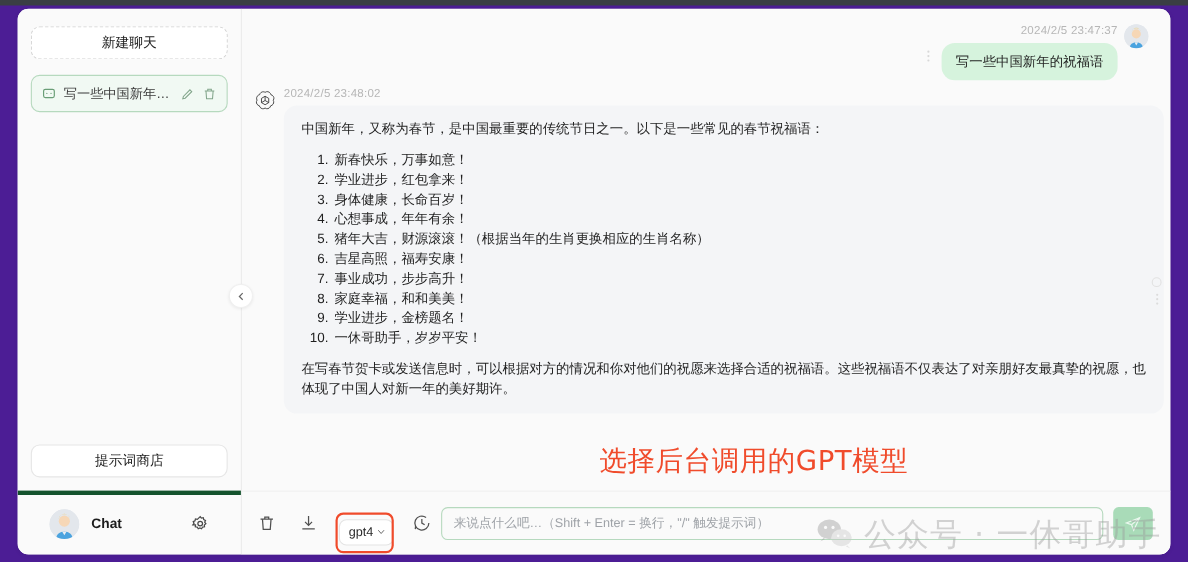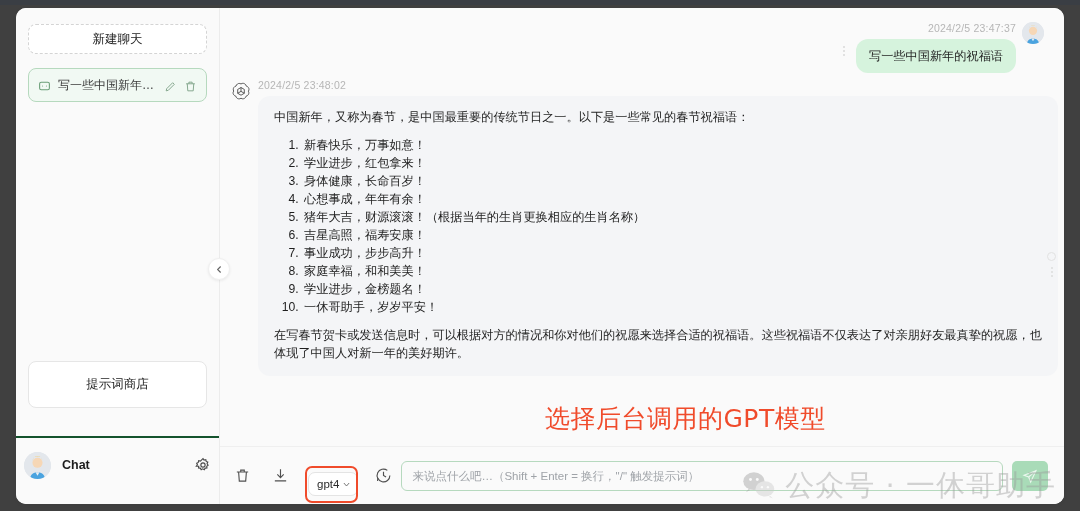--- a/index.html
+++ b/index.html
@@ -5,21 +5,21 @@
   * { box-sizing: border-box; margin: 0; padding: 0; }
   html, body {
     width: 1080px; height: 511px;
     font-family: "Liberation Sans", "DejaVu Sans", sans-serif;
     background: #f5f5f5;
     overflow: hidden;
   }
   .app {
     position: relative;
     width: 1080px; height: 511px;
-    background: #404040;
+    background: #4c1d95;
   }
   .topbar {
     position: absolute; top: 0; left: 0;
     width: 1080px; height: 5px;
     background: #3a3e44;
   }
   .window {
     position: absolute;
     top: 8px; left: 16px;
     width: 1048px; height: 496px;
@@ -63,34 +63,34 @@
   .chat-item .msg-icon { width: 13px; height: 13px; flex-shrink: 0; display:block; }
   .chat-item .title {
     font-size: 12px; color: #3a3a3a;
     flex: 1;
     white-space: nowrap; overflow: hidden; text-overflow: ellipsis;
   }
   .chat-item .act { width: 13px; height: 13px; flex-shrink: 0; opacity: .75; cursor: pointer; }
 
   .sidebar-bottom { padding: 0 12px 0 12px; }
   .prompt-store-btn {
-    height: 47px;
+    height: 30px;
     border: 1px solid #e6e6e6;
     border-radius: 8px;
     background: #fff;
     display: flex; align-items: center; justify-content: center;
     font-size: 12.5px; color: #1c1c1c;
     cursor: pointer;
-    margin-bottom: 28px;
+    margin-bottom: 12px;
   }
   .user-row {
-    border-top: 2px solid #14532d;
+    border-top: 4px solid #14532d;
     height: 56px;
-    margin: 12px -12px;
-    padding: 0 8px;
+    margin: 2px -12px;
+    padding: 0 29px;
     display: flex; align-items: center; gap: 11px;
   }
   .avatar {
     width: 27px; height: 27px; border-radius: 50%;
     background: #dfe4ea;
     flex-shrink: 0;
     overflow: hidden;
     position: relative;
   }
   .avatar svg { width: 100%; height: 100%; display:block; }

